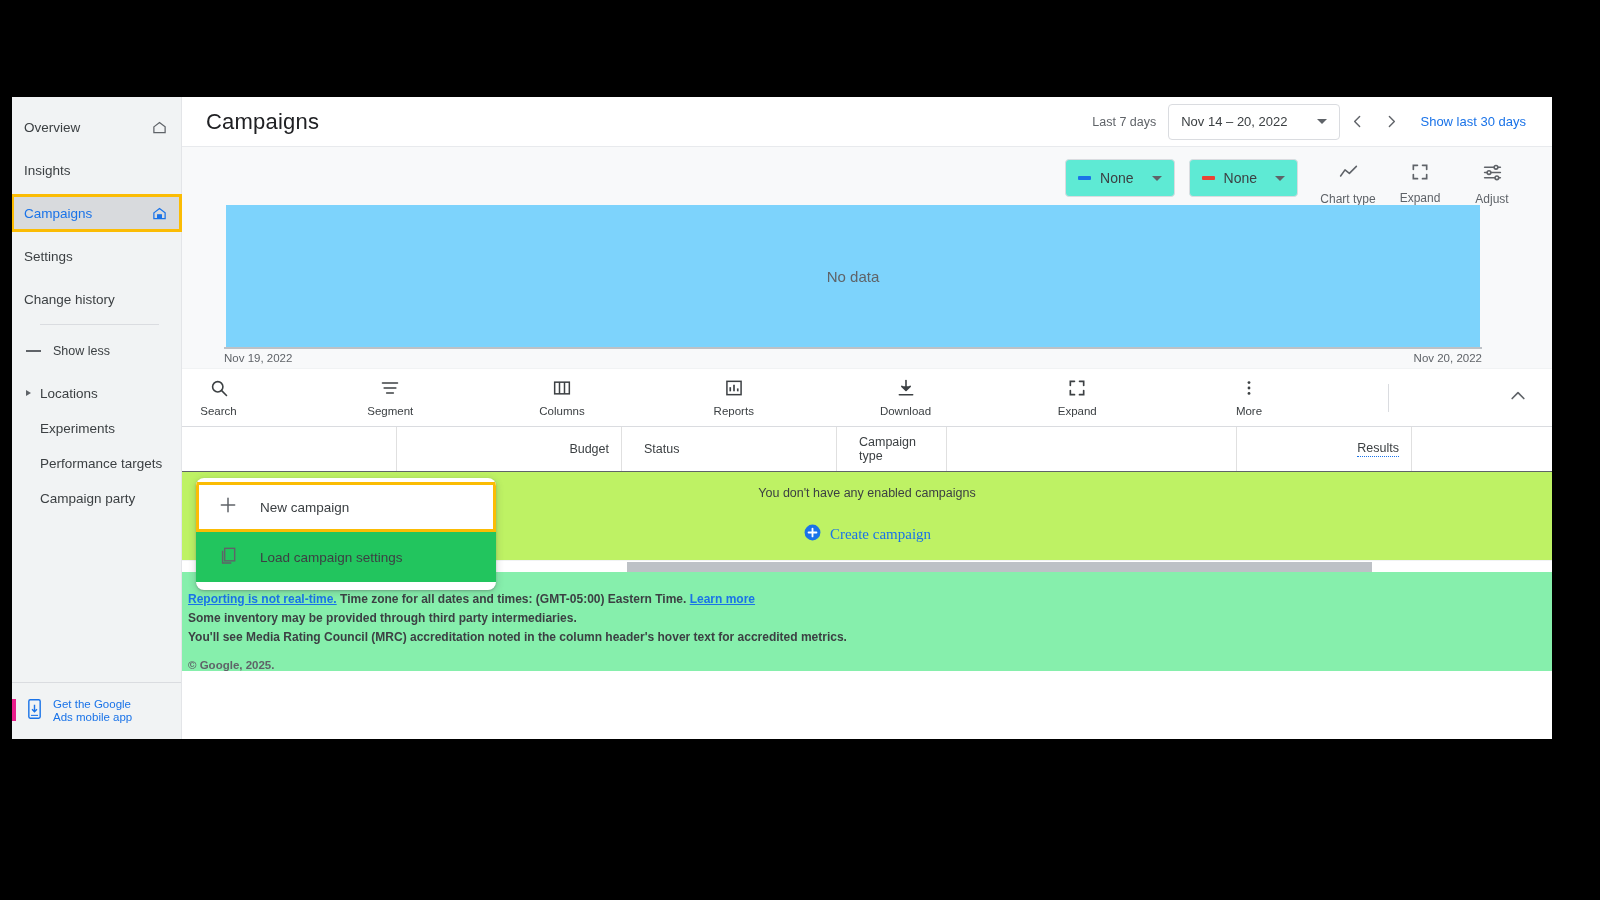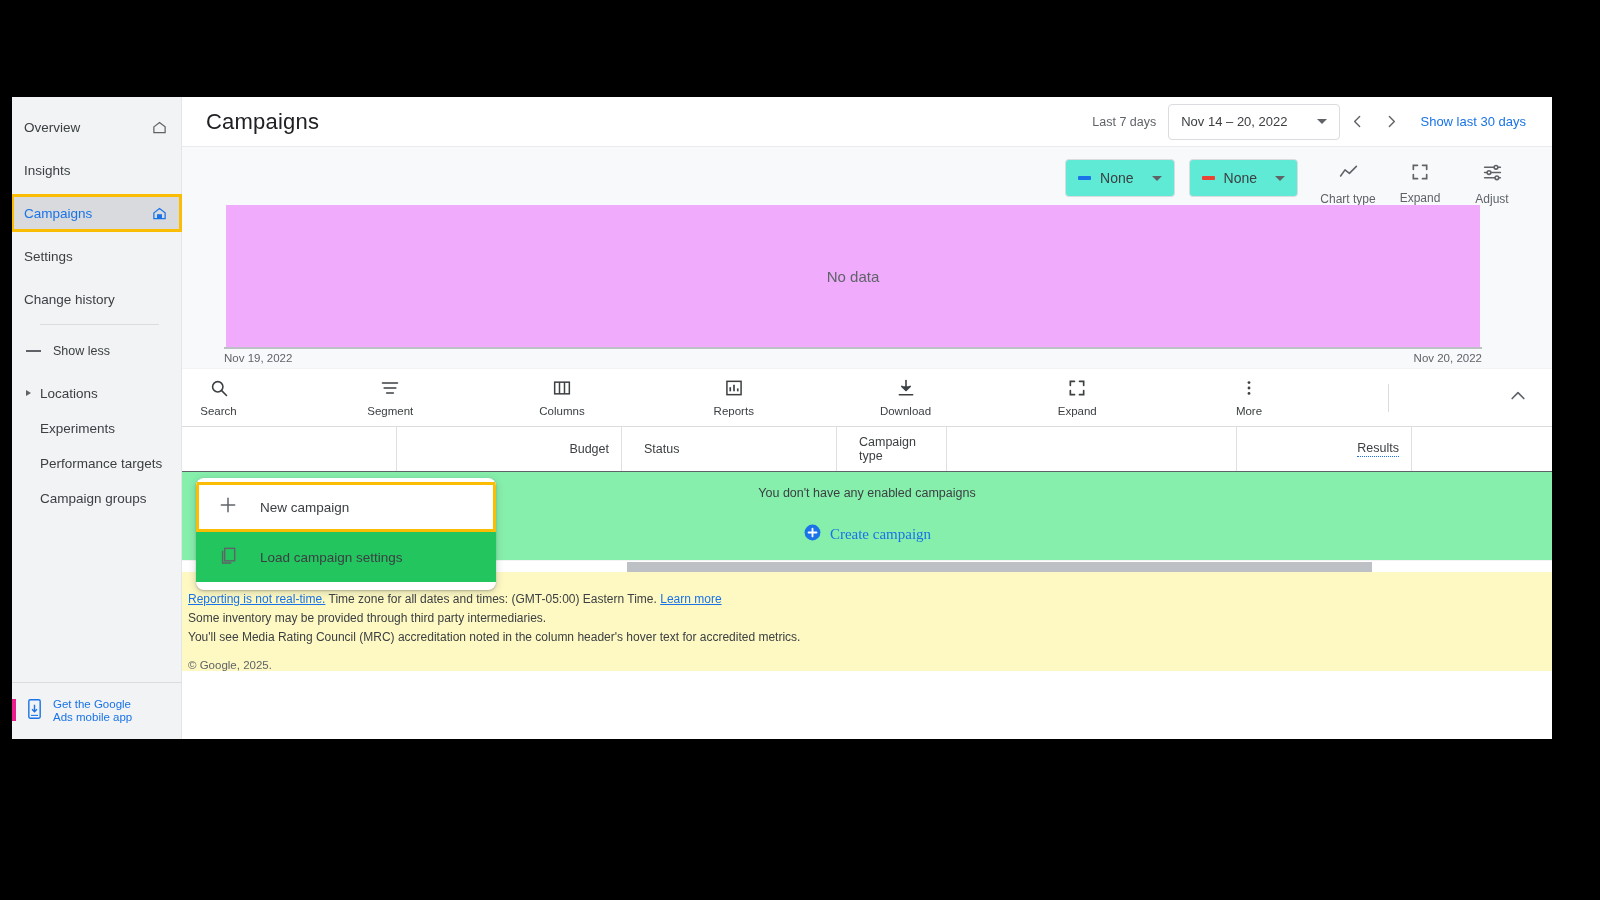--- a/index.html
+++ b/index.html
@@ -78,21 +78,21 @@
   }
   .metric-left{display:flex;align-items:center;gap:9px;}
   .metric-dash{width:13px;height:4px;border-radius:1px;}
   .metric-name{font-size:14px;color:#3c4043;}
   .ic-btn{
     width:72px;display:flex;flex-direction:column;align-items:center;gap:5px;
     cursor:pointer;padding-top:3px;
   }
   .ic-btn .cap{font-size:12px;color:#5f6368;}
   .chart-area{
-    margin:0 72px 0 44px;height:142px;background:#f0abfc;
+    margin:0 72px 0 44px;height:142px;background:#7dd3fc;
     display:flex;align-items:center;justify-content:center;position:relative;
   }
   .no-data{font-size:15px;color:#5f6368;}
   .axis-line{margin:0 70px 0 42px;height:2px;background:#bdc1c6;}
   .axis-row{display:flex;justify-content:space-between;margin:3px 70px 0 42px;}
   .axis-lbl{font-size:11.5px;color:#5f6368;}
   
   #table-toolbar{
     height:58px;background:#fff;display:flex;align-items:center;
     justify-content:space-between;padding:0 14px 0 0;box-sizing:border-box;border-top:1px solid #f1f3f4;
@@ -103,28 +103,28 @@
   .collapse-btn{width:40px;display:flex;align-items:center;justify-content:center;cursor:pointer;}
   
   #thead{display:flex;border-top:1px solid #dadce0;border-bottom:1px solid #5f6368;height:44px;background:#fff;justify-content:space-between;}
   .th{
     box-sizing:border-box;border-right:1px solid #e0e0e0;display:flex;align-items:center;
     padding:0 12px;font-size:12.5px;color:#3c4043;height:44px;
   }
   .th.r{justify-content:flex-end;}
   .th .wrap{line-height:14px;}
   .dotted-u{border-bottom:1.5px dotted #1a73e8;padding-bottom:1px;}
-  #tbody{height:88px;background:#86efac;display:flex;flex-direction:column;align-items:center;justify-content:center;gap:23px;}
+  #tbody{height:88px;background:#bef264;display:flex;flex-direction:column;align-items:center;justify-content:center;gap:23px;}
   .empty-msg{font-size:12.5px;color:#3c4043;}
   .create-row{display:flex;align-items:center;gap:8px;cursor:pointer;}
   .create-lbl{font-size:15px;color:#1a73e8;font-weight:500;font-family:Liberation Serif, serif;}
   .scroll-track{height:11px;background:#fff;border-top:1px solid #f1f3f4;position:relative;}
   .scroll-thumb{position:absolute;left:445px;top:1px;width:745px;height:10px;background:#bdc1c6;}
   
-  #footer{background:#fef9c3;padding:18px 0 0 6px;}
+  #footer{background:#86efac;padding:18px 0 0 6px;font-weight:bold;}
   .f-line{font-size:12px;color:#3c4043;line-height:19px;}
   .f-link{color:#1a73e8;text-decoration:underline;cursor:pointer;}
   .f-copy{font-size:11.5px;color:#5f6368;margin-top:12px;}
   
   #popup{
     position:absolute;left:184px;top:381px;width:300px;background:#fff;
     border-radius:8px;box-shadow:0 2px 6px 2px rgba(60,64,67,.15),0 1px 2px rgba(60,64,67,.3);
     z-index:40;padding:4px 0 8px 0;overflow:hidden;
   }
   .menu-item{display:flex;align-items:center;gap:22px;height:50px;padding:0 22px;cursor:pointer;box-sizing:border-box;}
@@ -185,21 +185,21 @@
 
       <div class="nav-item sub">
         <span class="lbl">Experiments</span>
       </div>
 
       <div class="nav-item sub">
         <span class="lbl" style="max-width:95px;">Performance targets</span>
       </div>
 
       <div class="nav-item sub">
-        <span class="lbl">Campaign groups</span>
+        <span class="lbl">Campaign party</span>
       </div>
     </div>
 
     <div id="sidebar-bottom">
       <div class="pink-sliver"></div>
       <span>
         <svg width="17" height="22" viewBox="0 0 24 30" fill="none" stroke="#1a73e8" stroke-width="2">
           <rect x="4" y="2" width="16" height="26" rx="2"></rect>
           <path d="M12 9 V19 M8.5 15.5 L12 19 L15.5 15.5" stroke-width="2"></path>
           <path d="M7 24 H17" stroke-width="1.5"></path>

